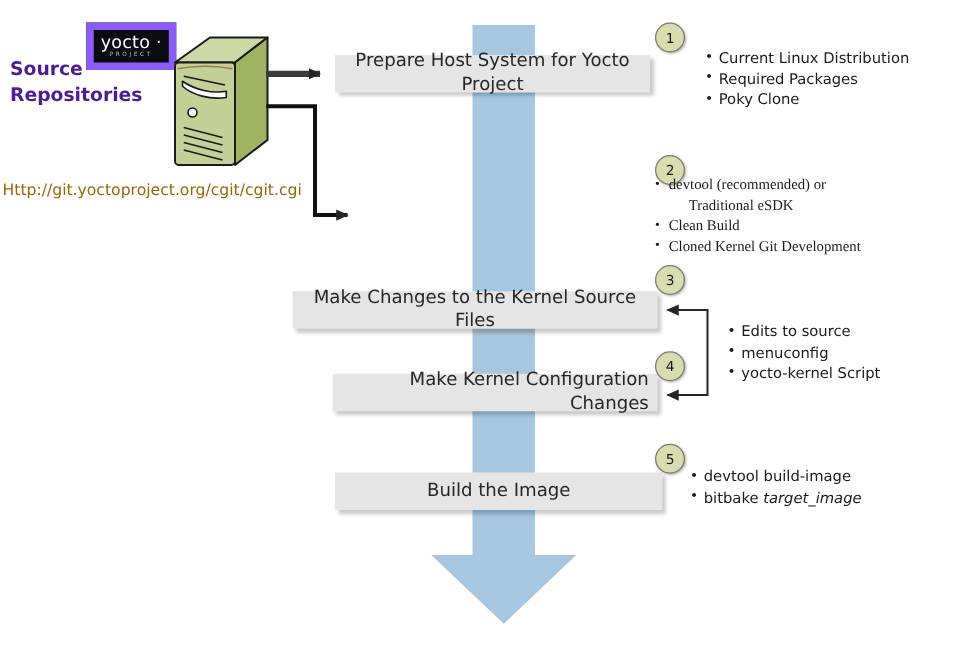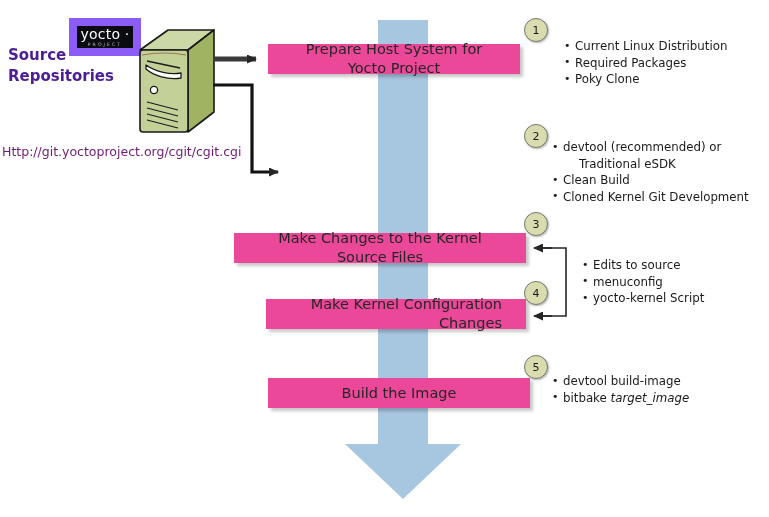--- a/index.html
+++ b/index.html
@@ -36,48 +36,48 @@
     width: 0;
     height: 0;
     border-left: 58px solid transparent;
     border-right: 58px solid transparent;
     border-top: 55px solid #a7c6e0;
   }
 
   
   .pbox {
     position: absolute;
-    background: #ec4899;
+    background: #e5e5e5;
     box-shadow: 3px 3px 3px rgba(0,0,0,0.22);
     display: flex;
     align-items: center;
     justify-content: center;
     text-align: center;
     font-size: 14.5px;
     color: #262626;
     line-height: 19px;
-    padding: 0 24px;
+    padding: 0 7px;
     box-sizing: border-box;
   }
 
   #box1 { left: 268px; top: 44px;  width: 252px; height: 30px; }
   #box2 { left: 290px; top: 148px; width: 236px; height: 44px; }
   #box3 { left: 234px; top: 233px; width: 292px; height: 30px; }
   #box4 { left: 266px; top: 299px; width: 260px; height: 30px; text-align: right; }
   #box5 { left: 268px; top: 378px; width: 262px; height: 30px; }
 
   
   .yocto-logo {
     position: absolute;
     left: 69px;
     top: 18px;
     width: 72px;
     height: 38px;
     background: #0b0b12;
-    border: 8px solid #8b5cf6;
+    border: 6px solid #8b5cf6;
     box-sizing: border-box;
     display: flex;
     flex-direction: column;
     align-items: center;
     justify-content: center;
     line-height: 1;
   }
   .yocto-logo .yl-main {
     color: #ffffff;
     font-size: 14px;
@@ -101,21 +101,21 @@
     font-size: 15px;
     font-weight: bold;
     line-height: 21px;
     color: #4c1d95;
   }
   .src-url {
     position: absolute;
     left: 2px;
     top: 144px;
     font-size: 12.5px;
-    color: #701a75;
+    color: #a16207;
     white-space: nowrap;
   }
 
   
   .server {
     position: absolute;
     left: 138px;
     top: 28px;
     width: 78px;
     height: 112px;
@@ -177,21 +177,21 @@
     font-size: 11px;
   }
   .notes li .cont {
     display: block;
     padding-left: 0;
     margin-left: 16px;
   }
   .italic { font-style: italic; }
 
   #notes1 { left: 564px; top: 38px; }
-  #notes2 { left: 552px; top: 139px; }
+  #notes2 { left: 524px; top: 139px; font-family: Liberation Serif, serif; }
   #notes3 { left: 582px; top: 257px; }
   #notes5 { left: 552px; top: 373px; }
 </style>
 </head>
 <body>
 
 <div id="canvas">
 
   <div class="flow-arrow-shaft"></div>
   <div class="flow-arrow-head"></div>

